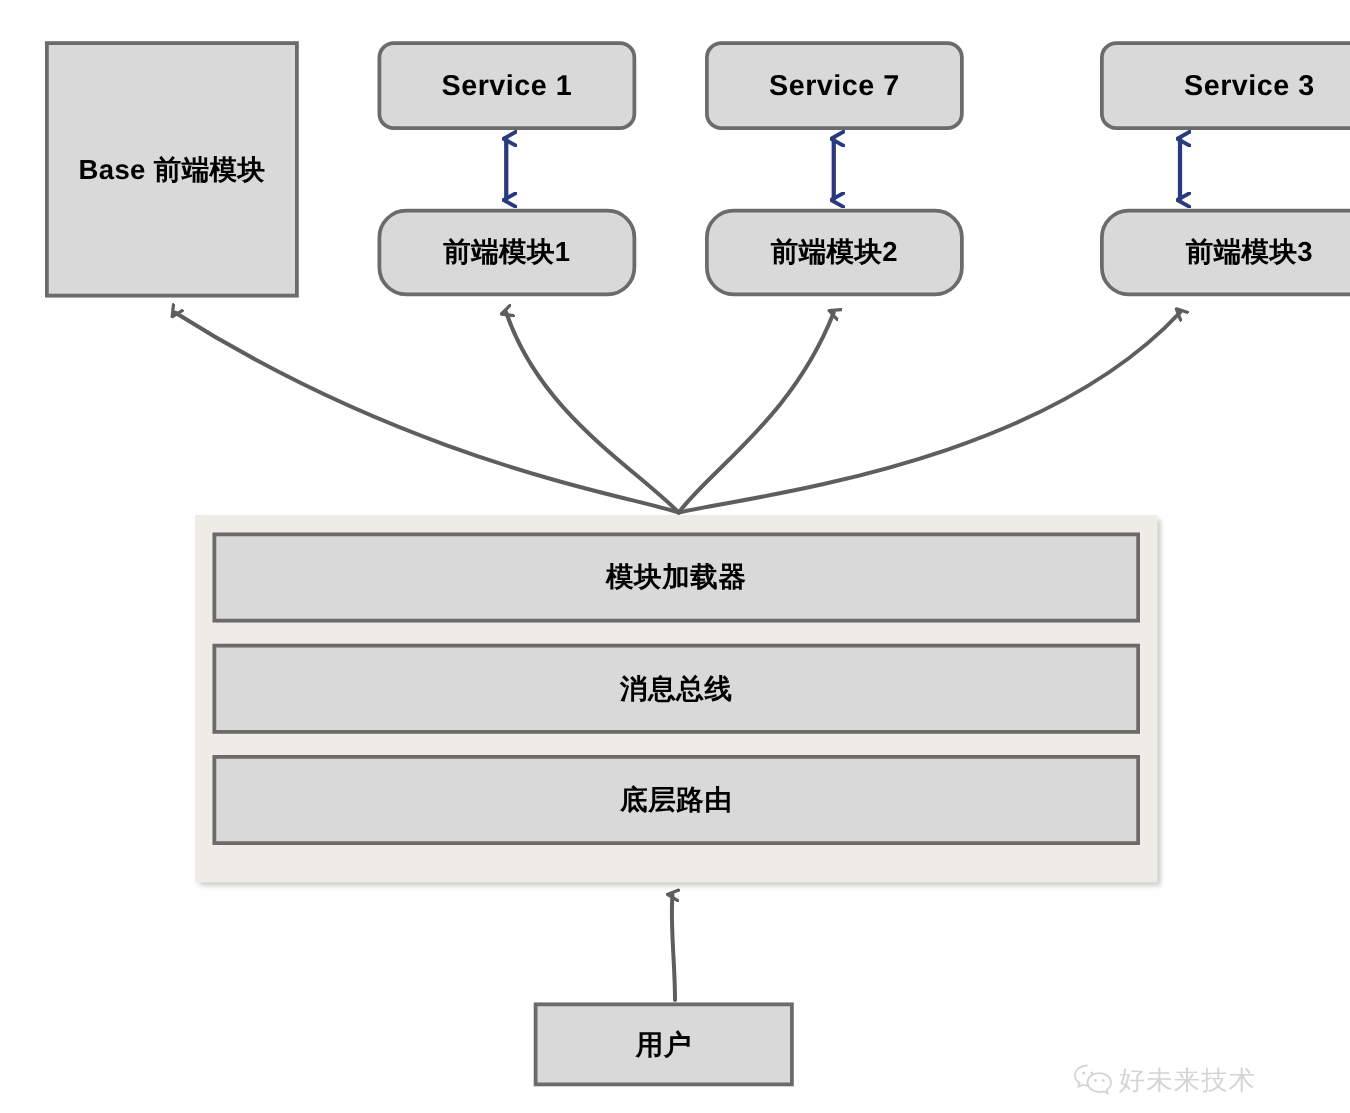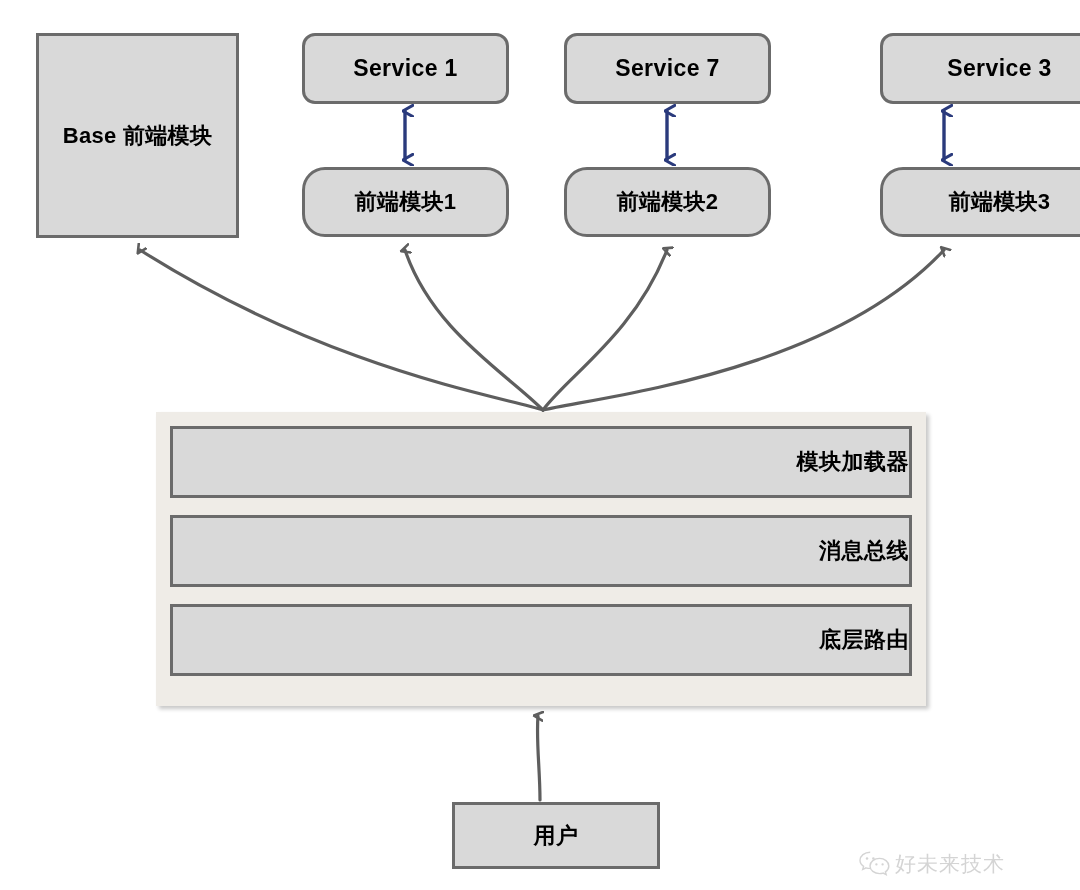--- a/index.html
+++ b/index.html
@@ -73,33 +73,33 @@
     box-shadow: 3px 3px 4px rgba(0,0,0,0.22);
   }
   .platform-layer {
     position: relative;
     box-sizing: border-box;
     height: 72px;
     background: #d9d9d9;
     border: 3px solid #6b6b6b;
     display: flex;
     align-items: center;
-    justify-content: flex-end;
+    justify-content: center;
     color: #000000;
     font-size: 22px;
     letter-spacing: 0.5px;
   }
   .platform-layer + .platform-layer { margin-top: 17px; }
   #layer-loader   { font-weight: bold; }
   #layer-bus      { font-weight: bold; }
   #layer-router   { font-weight: bold; }
 
   
   #user-box {
-    left: 452px; top: 802px;
+    left: 427px; top: 802px;
     width: 208px; height: 67px;
     font-size: 22px;
     letter-spacing: 0.5px;
   }
 
   
   #links {
     position: absolute;
     left: 0; top: 0;
     width: 1080px; height: 890px;

